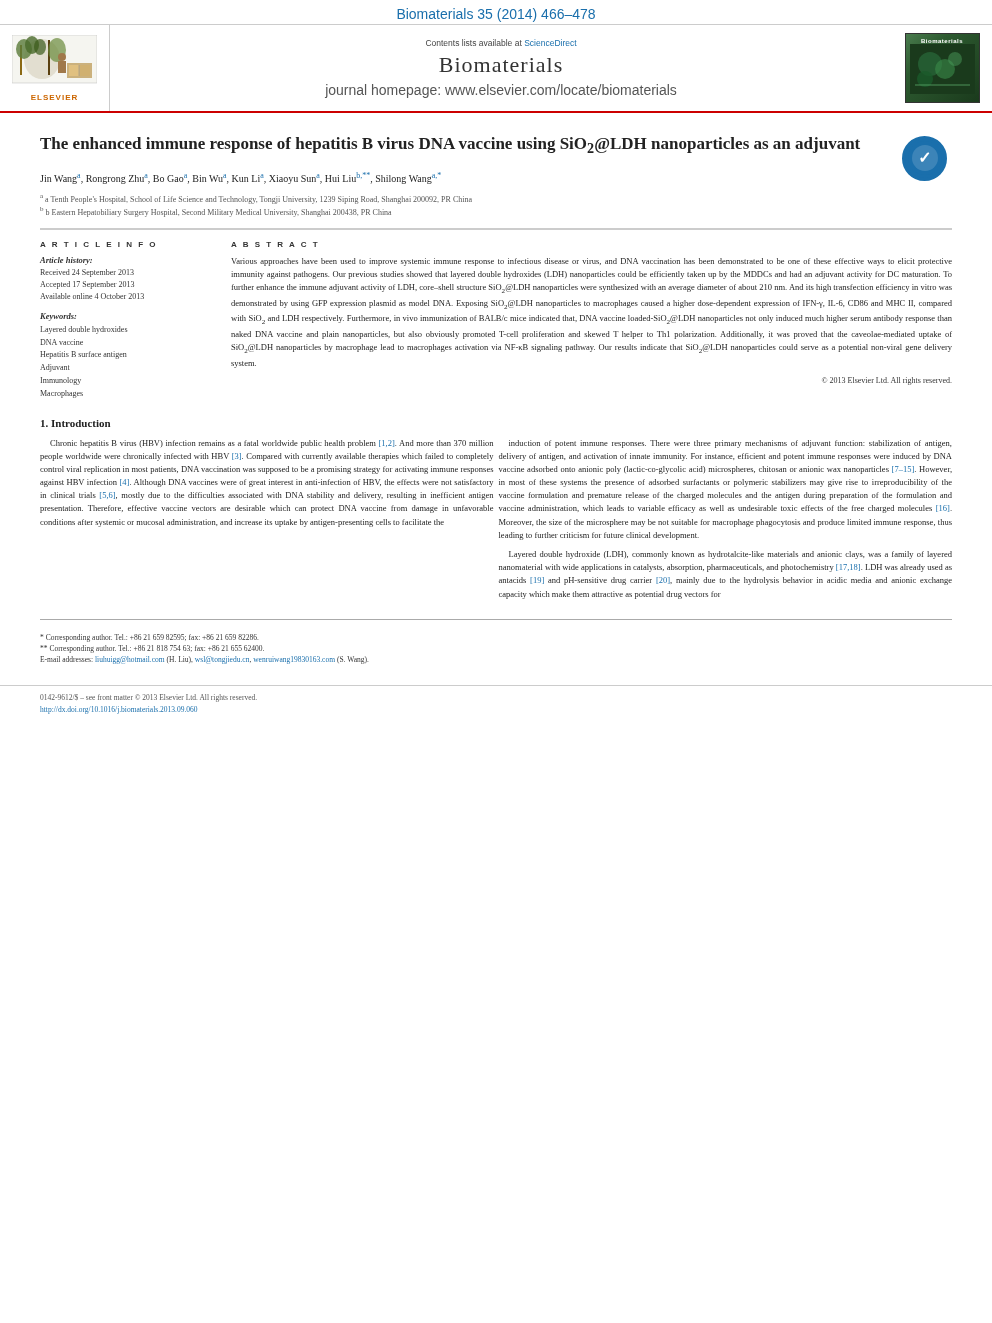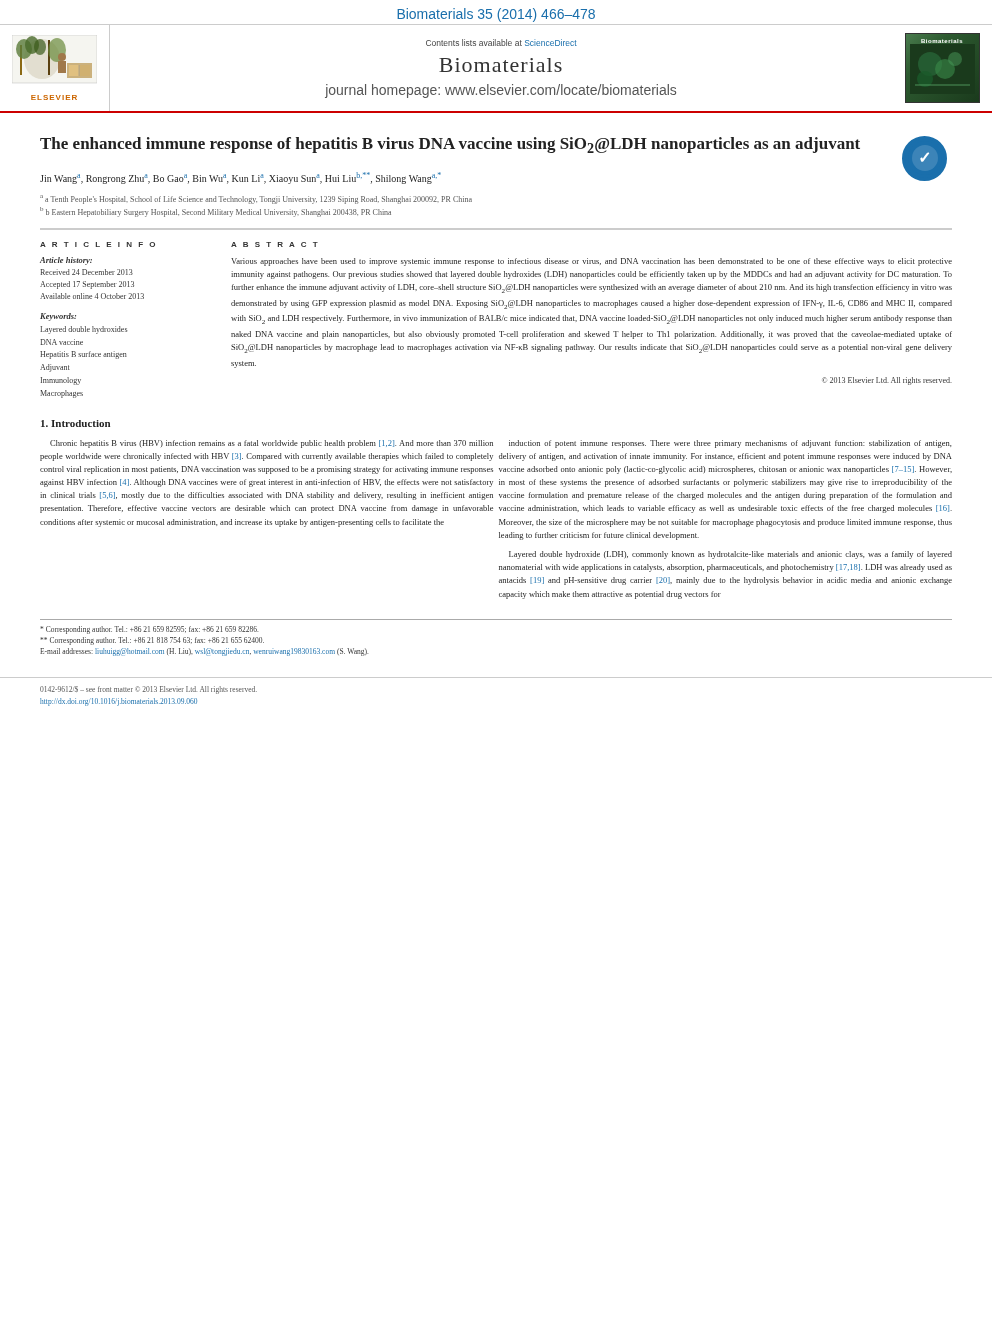--- a/index.html
+++ b/index.html
@@ -278,21 +278,21 @@
     }
     .body-text .ref {
       color: #1a6fac;
       text-decoration: none;
     }
 
     
     .footnotes-section {
       border-top: 1px solid #aaa;
       margin-top: 12px;
-      padding-top: 4px;
+      padding-top: 12px;
     }
     .footnote-line {
       font-size: 7.5px;
       color: #333;
       line-height: 1.5;
     }
     .footnote-line a {
       color: #1a6fac;
       text-decoration: none;
     }
@@ -401,21 +401,21 @@
 
     <hr class="divider-thick">
 
     <div class="two-col">
 
       <div class="col-left">
         <div class="section-header">A R T I C L E   I N F O</div>
 
         <div class="article-info-block">
           <div class="article-info-label">Article history:</div>
-          <div class="article-info-line">Received 24 December 2013</div>
+          <div class="article-info-line">Received 24 September 2013</div>
           <div class="article-info-line">Accepted 17 September 2013</div>
           <div class="article-info-line">Available online 4 October 2013</div>
         </div>
 
         <div class="keywords-block">
           <div class="keywords-label">Keywords:</div>
           <div class="keyword-item">Layered double hydroxides</div>
           <div class="keyword-item">DNA vaccine</div>
           <div class="keyword-item">Hepatitis B surface antigen</div>
           <div class="keyword-item">Adjuvant</div>

